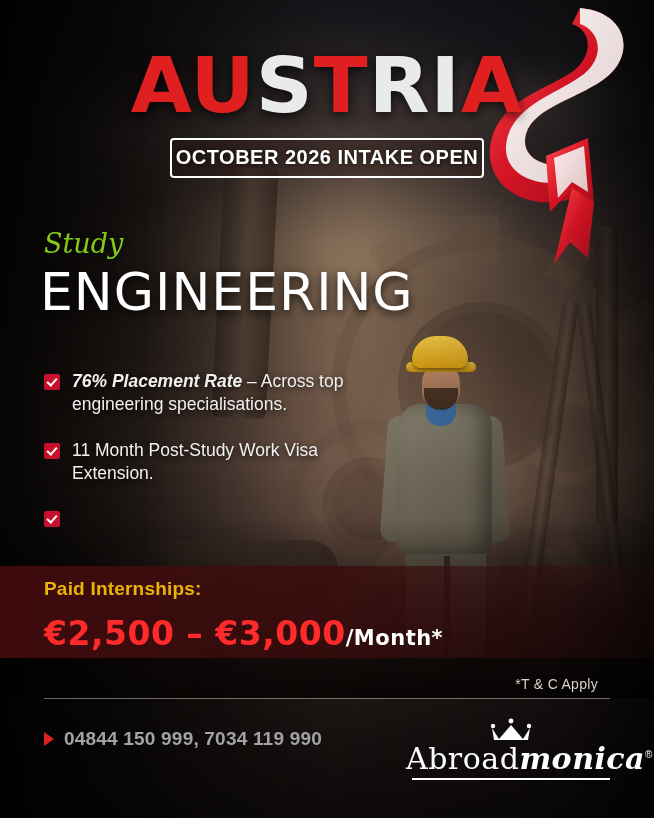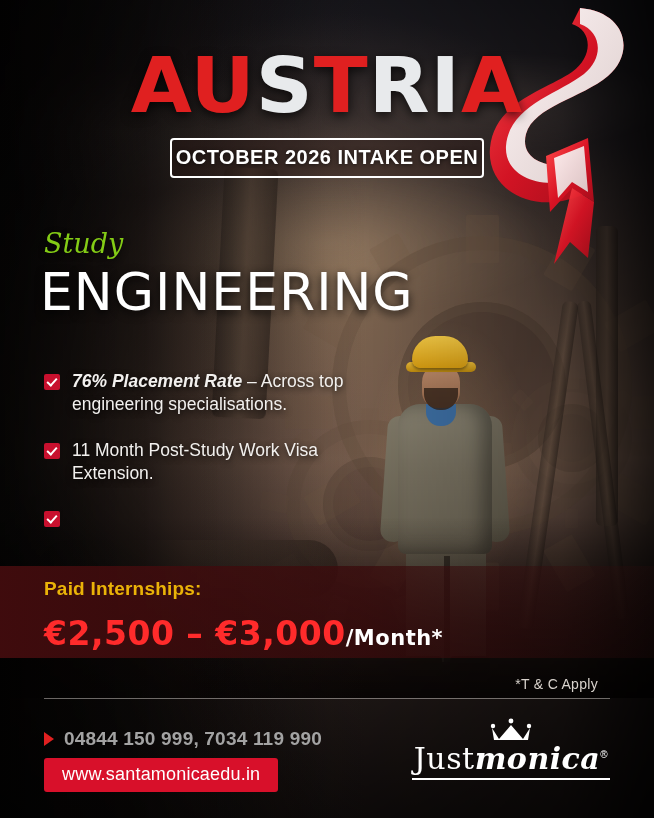--- a/index.html
+++ b/index.html
@@ -480,28 +480,27 @@
   </div>
   <div class="tc">*T &amp; C Apply</div>
 
   <div class="divider"></div>
 
   <div class="phone-row">
     <span class="phone-arrow"></span>
     <span class="phone-text">04844 150 999, 7034 119 990</span>
   </div>
 
-  <div class="website-pill">www.santamonicaedu.in</div>
 
   <div class="logo">
     <svg class="logo-crown" width="46" height="24" viewBox="0 0 46 24" xmlns="http://www.w3.org/2000/svg">
       <circle cx="23" cy="3" r="2.4" fill="#ffffff"></circle>
       <circle cx="5" cy="8" r="2.2" fill="#ffffff"></circle>
       <circle cx="41" cy="8" r="2.2" fill="#ffffff"></circle>
       <path d="M4 10 L11 21 L23 7 L35 21 L42 10 L40 22 L6 22 Z" fill="#ffffff"></path>
     </svg>
     <div class="logo-name">
-      <span>Just</span><span class="bold">monica</span><span class="reg">®</span>
+      <span>Abroad</span><span class="bold">monica</span><span class="reg">®</span>
     </div>
     <div class="logo-rule"></div>
   </div>
 
 </div>
 
 </body></html>

